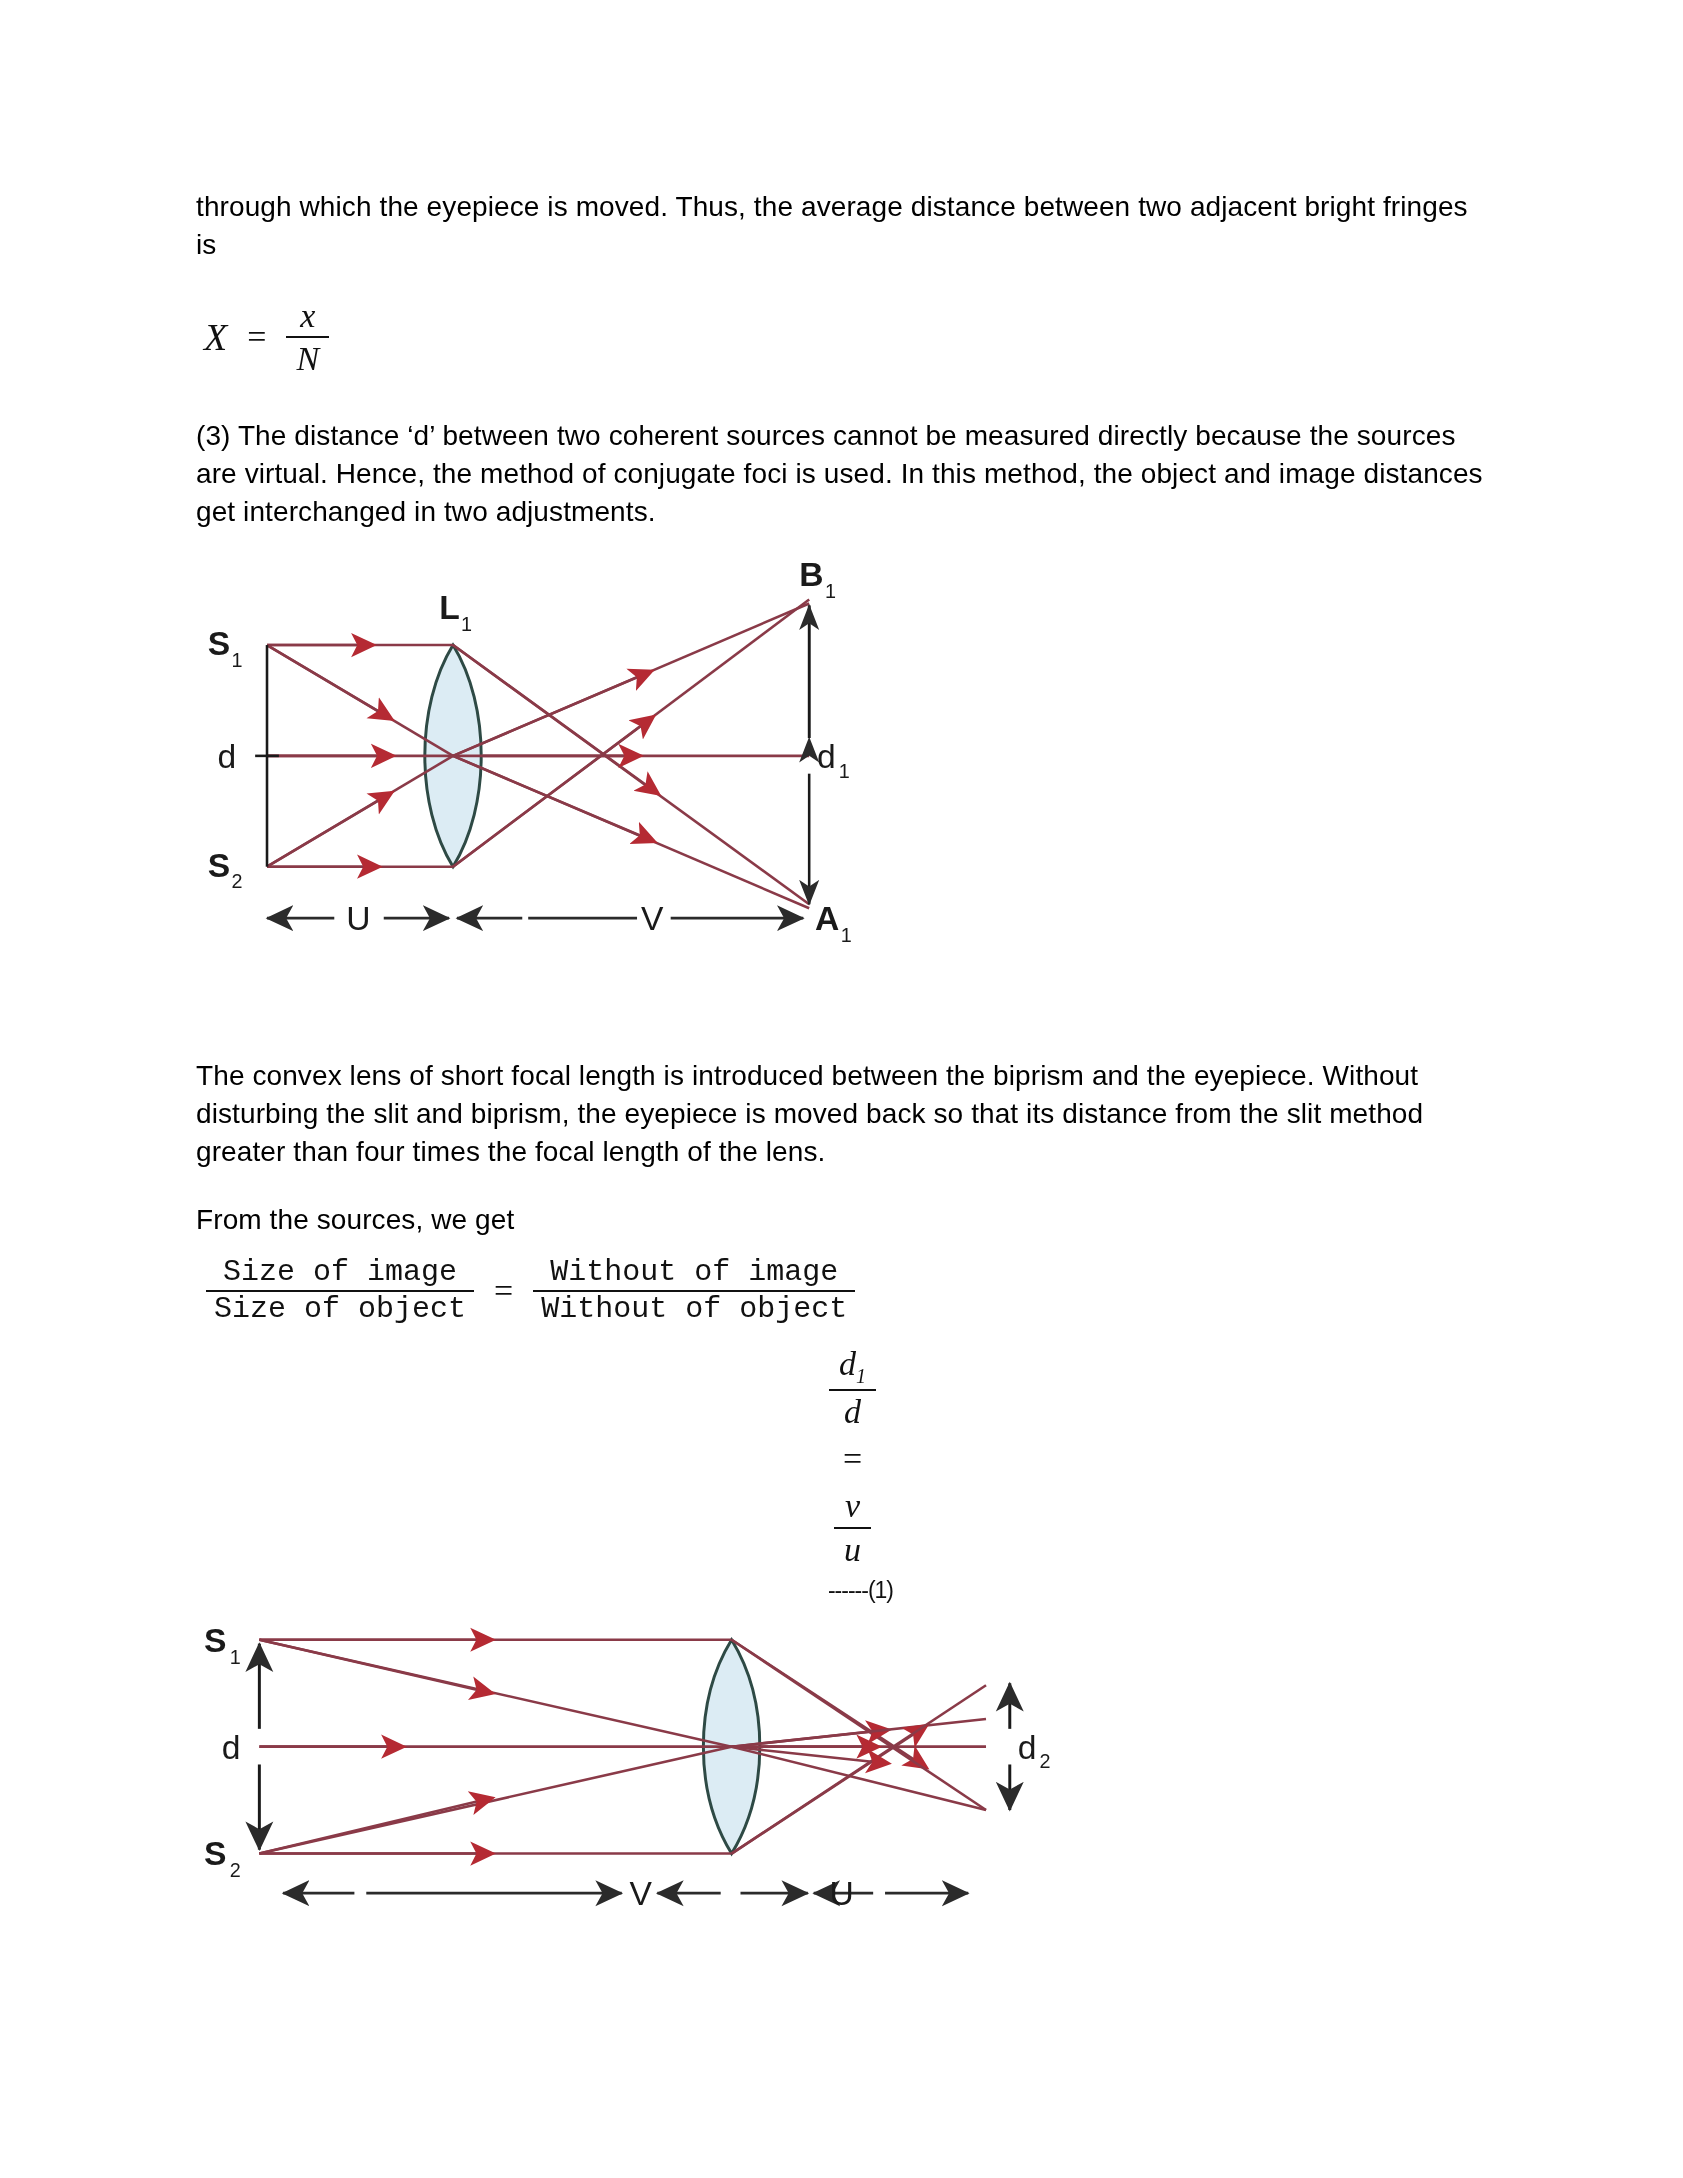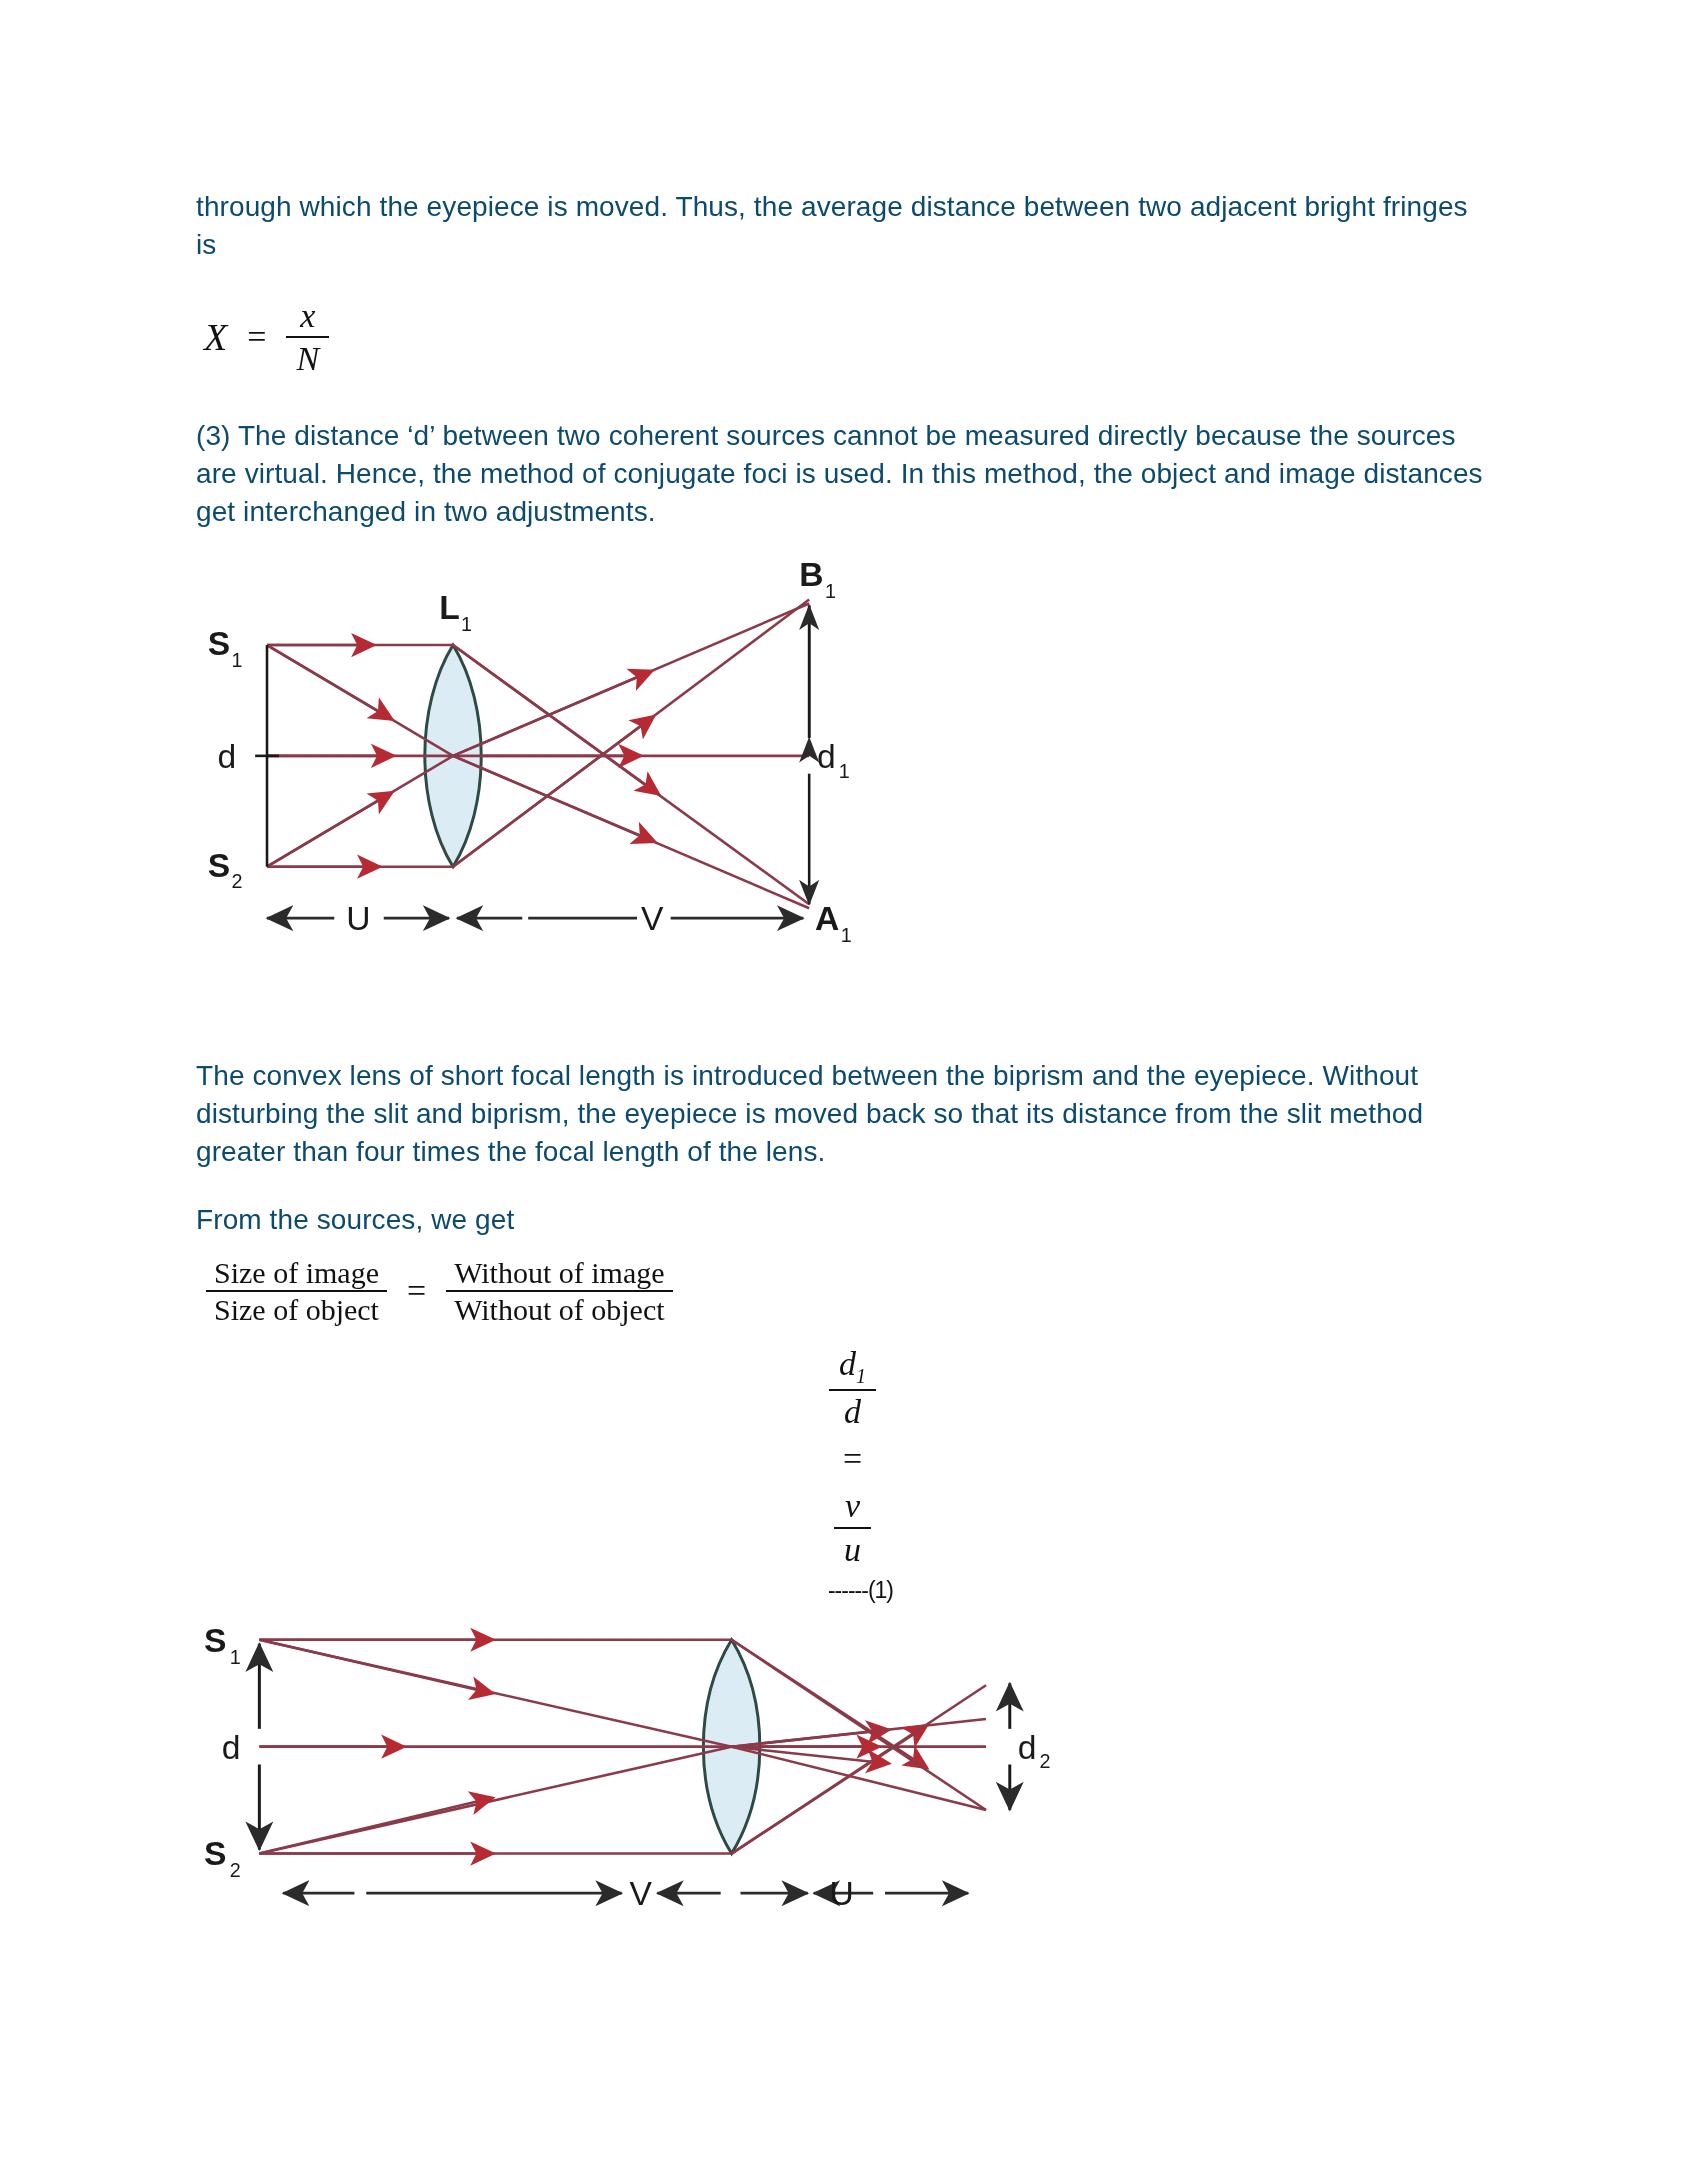--- a/index.html
+++ b/index.html
@@ -25,21 +25,21 @@
   .content {
     position: absolute;
     left: 196px;
     top: 188px;
     width: 1297px;
   }
   p.para {
     font-size: 28px;
     line-height: 1.35;
     margin: 0 0 30px 0;
-    color: #0c4a6e;
+    color: #000000;
     letter-spacing: 0.1px;
   }
   .math-block {
     font-family: "Liberation Serif", serif;
     margin: 34px 0 40px 0;
     display: flex;
     align-items: center;
     gap: 10px;
   }
   .mi { font-style: italic; font-size: 34px; }
@@ -53,21 +53,21 @@
     line-height: 1.05;
   }
   .frac .num { padding: 0 10px 3px 10px; }
   .frac .den { padding: 3px 10px 0 10px; }
   .frac .bar {
     width: 100%;
     height: 2px;
     background: #111;
   }
   .frac-words { font-size: 30px; }
-  .frac-words .num, .frac-words .den { padding: 2px 8px; white-space: nowrap; }
+  .frac-words .num, .frac-words .den { padding: 2px 8px; white-space: nowrap; font-family: Liberation Mono, monospace; }
 
   .dashes {
     font-family: "Liberation Sans", sans-serif;
     font-size: 23px;
     margin-left: 16px;
     letter-spacing: -1px;
     color: #111;
   }
 
   

